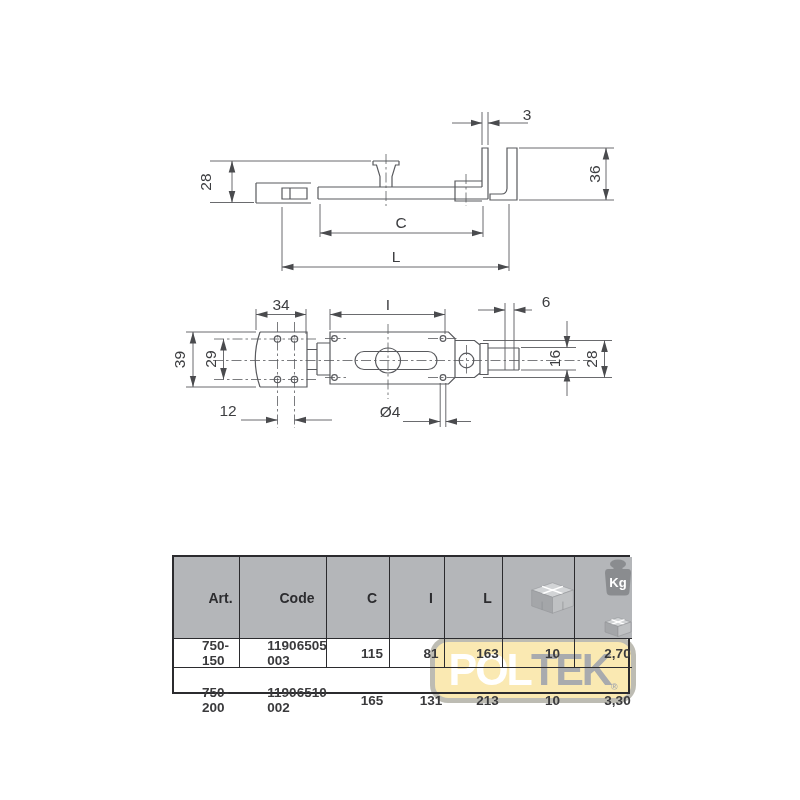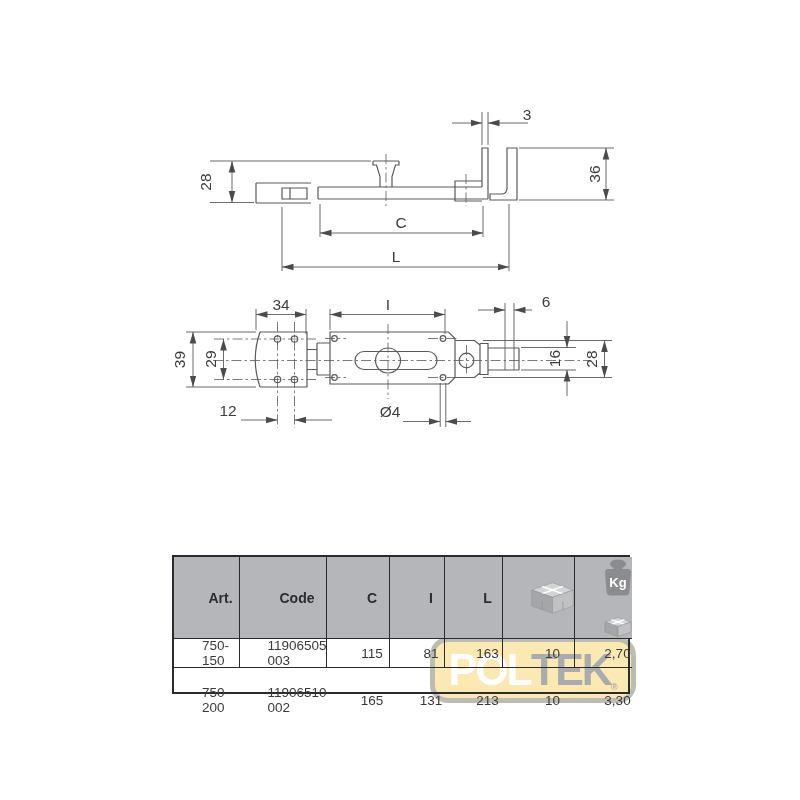--- a/index.html
+++ b/index.html
@@ -15,21 +15,21 @@
   #ptable{position:absolute;left:172px;top:555px;width:458px;height:139px;
           display:grid;box-sizing:border-box;z-index:2;
           grid-template-columns:66px 87px 63px 55px 58px 72px 57px;
           grid-template-rows:82px 29px 28px;
           border:2px solid var(--line);}
   #ptable .cell{border-right:1.5px solid var(--line);border-bottom:1.5px solid var(--line);
           display:flex;align-items:center;justify-content:center;box-sizing:border-box;padding-left:28px;}
   #ptable .cell.lastcol{border-right:none;}
   #ptable .cell.lastrow{border-bottom:none;margin-top:32px;}
   #ptable .hd{background:var(--header-bg);font-weight:bold;font-size:14px;color:#2c2c2f;}
-  #ptable .val{font-weight:normal;font-size:13.5px;color:#3a3a3c;background:transparent;}
+  #ptable .val{font-weight:bold;font-size:13.5px;color:#3a3a3c;background:transparent;}
   #ptable .hd.iconcell{flex-direction:column;gap:20px;}
   
   #watermark{position:absolute;left:430px;top:637px;width:206px;height:66px;z-index:1;
           background:var(--watermark-bg);border:5px solid rgba(174,176,179,.8);
           border-radius:18px;box-sizing:border-box;display:flex;align-items:center;
           justify-content:center;}
   #watermark .wm{font-weight:bold;font-size:43px;letter-spacing:-2px;line-height:1;
           transform:scaleY(1.02);}
   #watermark .wm1{color:var(--watermark-text-light);}
   #watermark .wm2{color:var(--watermark-text-gray);}

